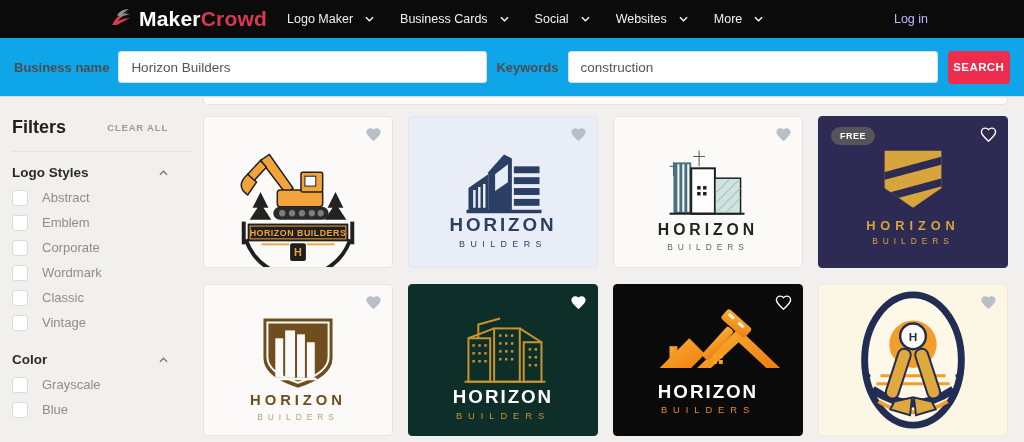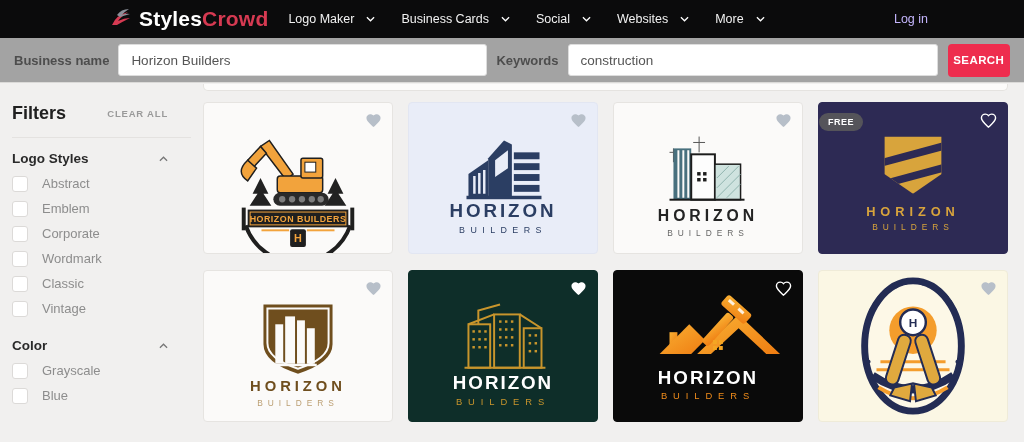--- a/index.html
+++ b/index.html
@@ -10,21 +10,21 @@
   .navbar { height:38px; background:#0b0b0c; display:flex; align-items:center; padding-left:108px; }
   .brand { display:flex; align-items:center; gap:5px; cursor:pointer; }
   .brand-text { font-size:21px; font-weight:bold; letter-spacing:.2px; }
   .brand-text .w { color:#fff; } .brand-text .r { color:#d63a52; }
   .nav-items { display:flex; margin-left:20px; gap:26px; }
   .nav-item { color:#f2f2f2; font-size:12.5px; display:flex; align-items:center; gap:12px; cursor:pointer; }
   .chev { width:9px; height:6px; }
   .login { margin-left:auto; margin-right:96px; color:#c4b5fd; font-size:12.5px; cursor:pointer; }
 
   
-  .searchbar { height:45px; background:#a3a3a3; border-bottom:1px solid #dbdad8;
+  .searchbar { height:59px; background:#0ea5e9; border-bottom:1px solid #dbdad8;
     display:flex; align-items:center; padding:0 14px; }
   .searchbar label { font-size:13px; font-weight:bold; color:#4d4d4d; white-space:nowrap; }
   .searchbar input { height:32px; border:1px solid #ddd; border-radius:3px; background:#fff;
     font-size:13.5px; color:#555; padding:0 12px; outline:none; font-family:"Liberation Sans",sans-serif; }
   .inp-business { width:383px; margin-left:9px; }
   .lbl-keywords { margin-left:9px; }
   .inp-keywords { width:384px; margin-left:9px; }
   .search-btn { width:65px; height:33px; margin-left:10px; background:#ee2d4e; border:none;
     border-radius:4px; color:#fff; font-weight:bold; font-size:11.5px; letter-spacing:.4px; cursor:pointer;
     font-family:"Liberation Sans",sans-serif; }
@@ -51,33 +51,33 @@
   .cards { display:grid; grid-template-columns:repeat(4,1fr); gap:16px 15px; margin-top:11px; }
   .card { height:152px; border-radius:4px; border:1px solid #e6e4e1; background:#fbfaf9;
     position:relative; overflow:hidden; cursor:pointer; }
   .card.lavender { background:#e9edf8; border-color:#e2e6f2; }
   .card.navy   { background:#2d2a54; border-color:#2d2a54; }
   .card.teal   { background:#0e2e29; border-color:#0e2e29; }
   .card.black  { background:#0a0a0a; border-color:#0a0a0a; }
   .card.cream  { background:#fbf7e4; border-color:#efebd8; }
   .logo-svg { position:absolute; inset:0; width:100%; height:100%; }
   .heart { position:absolute; top:9px; right:10px; width:17px; height:17px; cursor:pointer; }
-  .free-badge { position:absolute; top:10px; left:0; background:#55545a; color:#fff;
+  .free-badge { position:absolute; top:10px; left:12px; background:#55545a; color:#fff;
     font-size:9px; font-weight:bold; letter-spacing:.5px; padding:4px 9px; border-radius:9px; }
 </style>
 </head>
 <body>
 
 <div class="navbar">
   <div class="brand">
     <svg width="26" height="24" viewBox="0 0 26 24">
       <path d="M4 18 Q8 8 20 5 Q13 10 10 14 Q16 11 22 11 Q14 15 9 18 Z" fill="#d63a52"></path>
       <path d="M9 8 Q13 2 21 2 Q16 5 14 8 Q18 6 22 7 Q15 9 12 10 Z" fill="#8b8f99"></path>
     </svg>
-    <span class="brand-text"><span class="w">Styles</span><span class="r">Crowd</span></span>
+    <span class="brand-text"><span class="w">Maker</span><span class="r">Crowd</span></span>
   </div>
   <div class="nav-items">
     <div class="nav-item">
       <span>Logo Maker</span>
       <svg class="chev" viewBox="0 0 10 6">
           <path d="M1 1 L5 5 L9 1" stroke="#fff" stroke-width="1.4" fill="none"></path>
         </svg>
     </div>
     <div class="nav-item">
       <span>Business Cards</span>

